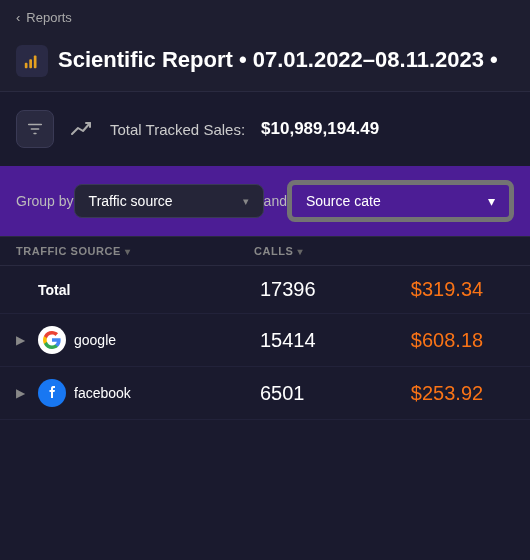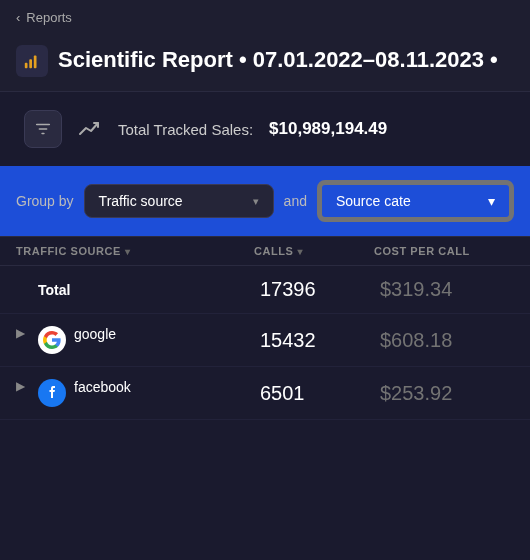--- a/index.html
+++ b/index.html
@@ -57,21 +57,21 @@
       font-size: 22px;
       font-weight: 700;
       color: #ffffff;
       line-height: 1.3;
     }
 
     
     .stats-bar {
       display: flex;
       align-items: center;
-      padding: 18px 24px;
+      padding: 18px 16px;
       gap: 14px;
       background: #1a1a2e;
     }
     .filter-btn {
       width: 38px;
       height: 38px;
       background: #2a2a40;
       border: 1px solid #3a3a55;
       border-radius: 8px;
       display: flex;
@@ -97,22 +97,21 @@
       font-weight: 700;
       color: #ffffff;
       margin-left: 2px;
     }
 
     
     .groupby-bar {
       display: flex;
       align-items: center;
       padding: 14px 16px;
-      gap: 10px;
-      background: #1d4ed8;
+      background: #4c1d95;
       border-bottom: 1px solid #2a2a40;
     }
     .groupby-label {
       font-size: 14px;
       color: #bbbbbb;
       white-space: nowrap;
     }
     .dropdown-btn {
       display: flex;
       align-items: center;
@@ -181,21 +180,21 @@
 
     .table-row {
       display: grid;
       grid-template-columns: 1fr 120px 140px;
       padding: 12px 16px;
       border-bottom: 1px solid #22223a;
       align-items: center;
     }
     .row-source {
       display: flex;
-      align-items: flex-start;
+      align-items: center;
       gap: 8px;
     }
     .expand-arrow {
       color: #888;
       font-size: 12px;
       width: 14px;
     }
     .source-icon {
       width: 28px;
       height: 28px;
@@ -219,21 +218,22 @@
     .source-name.total {
       font-weight: 600;
       padding-left: 22px;
     }
     .cell-value {
       font-size: 20px;
       color: #ffffff;
       margin-left: 6px;
     }
     .cell-value.cost {
-      color: #737373;
+      color: #f97316;
+      text-align: center;
     }
   </style>
 </head>
 <body>
 
 <div class="breadcrumb-bar">
   <span class="breadcrumb-chevron">‹</span>
   <span class="breadcrumb-text">Reports</span>
 </div>
 
@@ -281,23 +281,20 @@
 
   <div class="table-header">
     <div class="col-header">
       <span>TRAFFIC SOURCE</span>
       <span class="sort-arrow">▾</span>
     </div>
     <div class="col-header">
       <span>CALLS</span>
       <span class="sort-arrow">▾</span>
     </div>
-    <div class="col-header">
-      <span>COST PER CALL</span>
-    </div>
   </div>
 
   <div class="table-row">
     <div class="row-source">
       <span class="source-name total">Total</span>
     </div>
     <div class="cell-value">17396</div>
     <div class="cell-value cost">$319.34</div>
   </div>
 
@@ -308,21 +305,21 @@
 
         <svg width="18" height="18" viewBox="0 0 18 18">
           <path d="M17.64 9.2c0-.637-.057-1.251-.164-1.84H9v3.481h4.844a4.14 4.14 0 0 1-1.796 2.716v2.259h2.908c1.702-1.567 2.684-3.875 2.684-6.615z" fill="#4285F4"></path>
           <path d="M9 18c2.43 0 4.467-.806 5.956-2.18l-2.908-2.259c-.806.54-1.837.86-3.048.86-2.344 0-4.328-1.584-5.036-3.711H.957v2.332A8.997 8.997 0 0 0 9 18z" fill="#34A853"></path>
           <path d="M3.964 10.71A5.41 5.41 0 0 1 3.682 9c0-.593.102-1.17.282-1.71V4.958H.957A8.996 8.996 0 0 0 0 9c0 1.452.348 2.827.957 4.042l3.007-2.332z" fill="#FBBC05"></path>
           <path d="M9 3.58c1.321 0 2.508.454 3.44 1.345l2.582-2.58C13.463.891 11.426 0 9 0A8.997 8.997 0 0 0 .957 4.958L3.964 7.29C4.672 5.163 6.656 3.58 9 3.58z" fill="#EA4335"></path>
         </svg>
       </div>
       <span class="source-name">google</span>
     </div>
-    <div class="cell-value">15432</div>
+    <div class="cell-value">15414</div>
     <div class="cell-value cost">$608.18</div>
   </div>
 
   <div class="table-row">
     <div class="row-source">
       <span class="expand-arrow">▶</span>
       <div class="source-icon facebook">
         <svg width="16" height="16" viewBox="0 0 16 16">
           <path d="M9.5 3h1.5V1h-2c-1.657 0-2 1.343-2 3v1H5.5v2H7v6h2V7h1.5l.5-2H9V4c0-.552.448-1 .5-1z" fill="#fff"></path>
         </svg>

